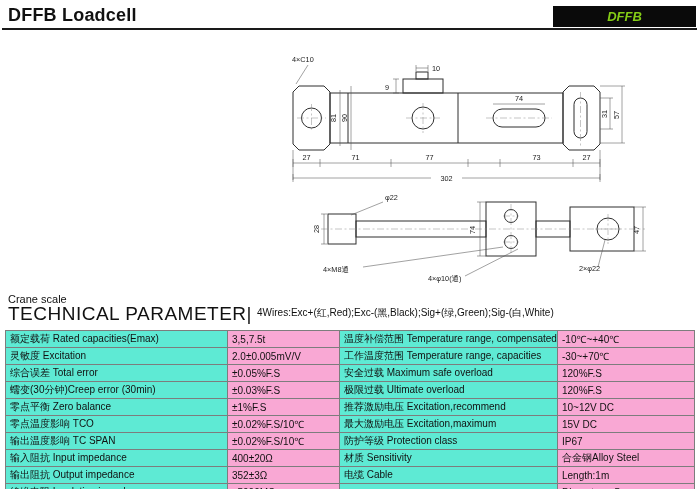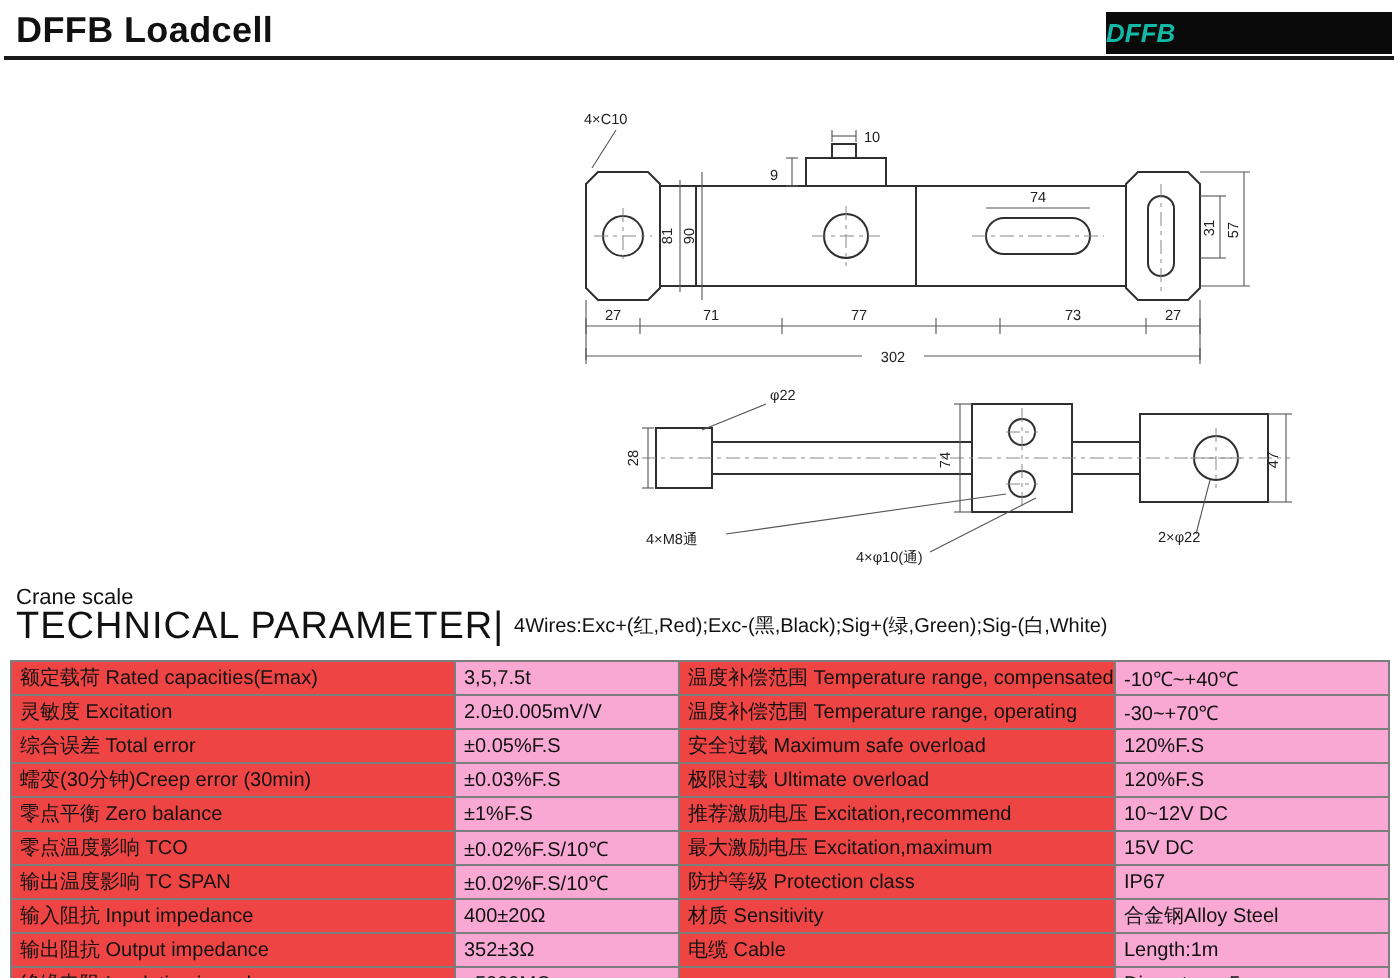--- a/index.html
+++ b/index.html
@@ -2,22 +2,22 @@
 <html><head>
 <meta charset="utf-8">
 <style>
   html,body{margin:0;padding:0;background:#fff;}
   .page{
     position:relative;width:699px;height:489px;background:#fff;overflow:hidden;
     font-family:"Liberation Sans",sans-serif;color:#111;
   }
   .title{position:absolute;left:8px;top:5px;font-size:18px;font-weight:bold;letter-spacing:.2px;}
   .badge{
-    position:absolute;right:3px;top:6px;width:143px;height:21px;background:#0a0a0a;color:#14b8a6;
-    font-weight:bold;font-style:italic;font-size:13px;text-align:left;line-height:21px;
+    position:absolute;right:3px;top:6px;width:143px;height:21px;background:#0a0a0a;color:#84cc16;
+    font-weight:bold;font-style:italic;font-size:13px;text-align:center;line-height:21px;
   }
   .header-rule{position:absolute;left:2px;right:2px;top:28px;border-top:2px solid #1a1a1a;}
   .svg-top{position:absolute;left:278px;top:46px;}
   .svg-bottom{position:absolute;left:313px;top:190px;}
   svg{overflow:visible;}
   svg text{font-family:"Liberation Sans",sans-serif;font-size:7.3px;fill:#222;}
   .outline{stroke:#2f2f2f;fill:none;stroke-width:1;}
   .dim{stroke:#555;fill:none;stroke-width:.55;}
   .cline{stroke:#888;fill:none;stroke-width:.5;stroke-dasharray:7 2.5 2 2.5;}
   .subtitle-cn{position:absolute;left:8px;top:280px;font-size:11px;margin-top:48px;}
@@ -25,21 +25,21 @@
   .section-row{position:absolute;left:8px;top:303px;display:flex;align-items:center;}
   .section-title{font-size:19px;font-weight:normal;letter-spacing:.5px;margin:0;line-height:22px;}
   .wiring{font-size:10px;margin-left:5px;padding-bottom:2px;white-space:nowrap;}
   table.params{
     position:absolute;left:5px;top:330px;width:689px;border-collapse:collapse;table-layout:fixed;
   }
   table.params td{
     border:1px solid #7d7d7d;font-size:10px;padding:1px 4px;height:13.8px;
     white-space:nowrap;overflow:hidden;vertical-align:middle;
   }
-  td.lbl{background:#ef4444;font-size:9.8px;}
+  td.lbl{background:#5eead4;font-size:9.8px;}
   td.val{background:#f9a8d4;}
   col.c-ll{width:222px;}col.c-lv{width:112px;}col.c-rl{width:218px;}col.c-rv{width:137px;}
 </style>
 </head>
 <body>
 
 <div class="page">
 
   <div class="title">DFFB Loadcell</div>
   <div class="badge">DFFB</div>
@@ -176,21 +176,21 @@
     <tbody>
       <tr>
         <td class="lbl">额定载荷 Rated capacities(Emax)</td>
         <td class="val">3,5,7.5t</td>
         <td class="lbl">温度补偿范围 Temperature range, compensated</td>
         <td class="val">-10℃~+40℃</td>
       </tr>
       <tr>
         <td class="lbl">灵敏度 Excitation</td>
         <td class="val">2.0±0.005mV/V</td>
-        <td class="lbl">温度补偿范围 Temperature range, operating</td>
+        <td class="lbl">工作温度范围 Temperature range, capacities</td>
         <td class="val">-30~+70℃</td>
       </tr>
       <tr>
         <td class="lbl">综合误差 Total error</td>
         <td class="val">±0.05%F.S</td>
         <td class="lbl">安全过载 Maximum safe overload</td>
         <td class="val">120%F.S</td>
       </tr>
       <tr>
         <td class="lbl">蠕变(30分钟)Creep error (30min)</td>

